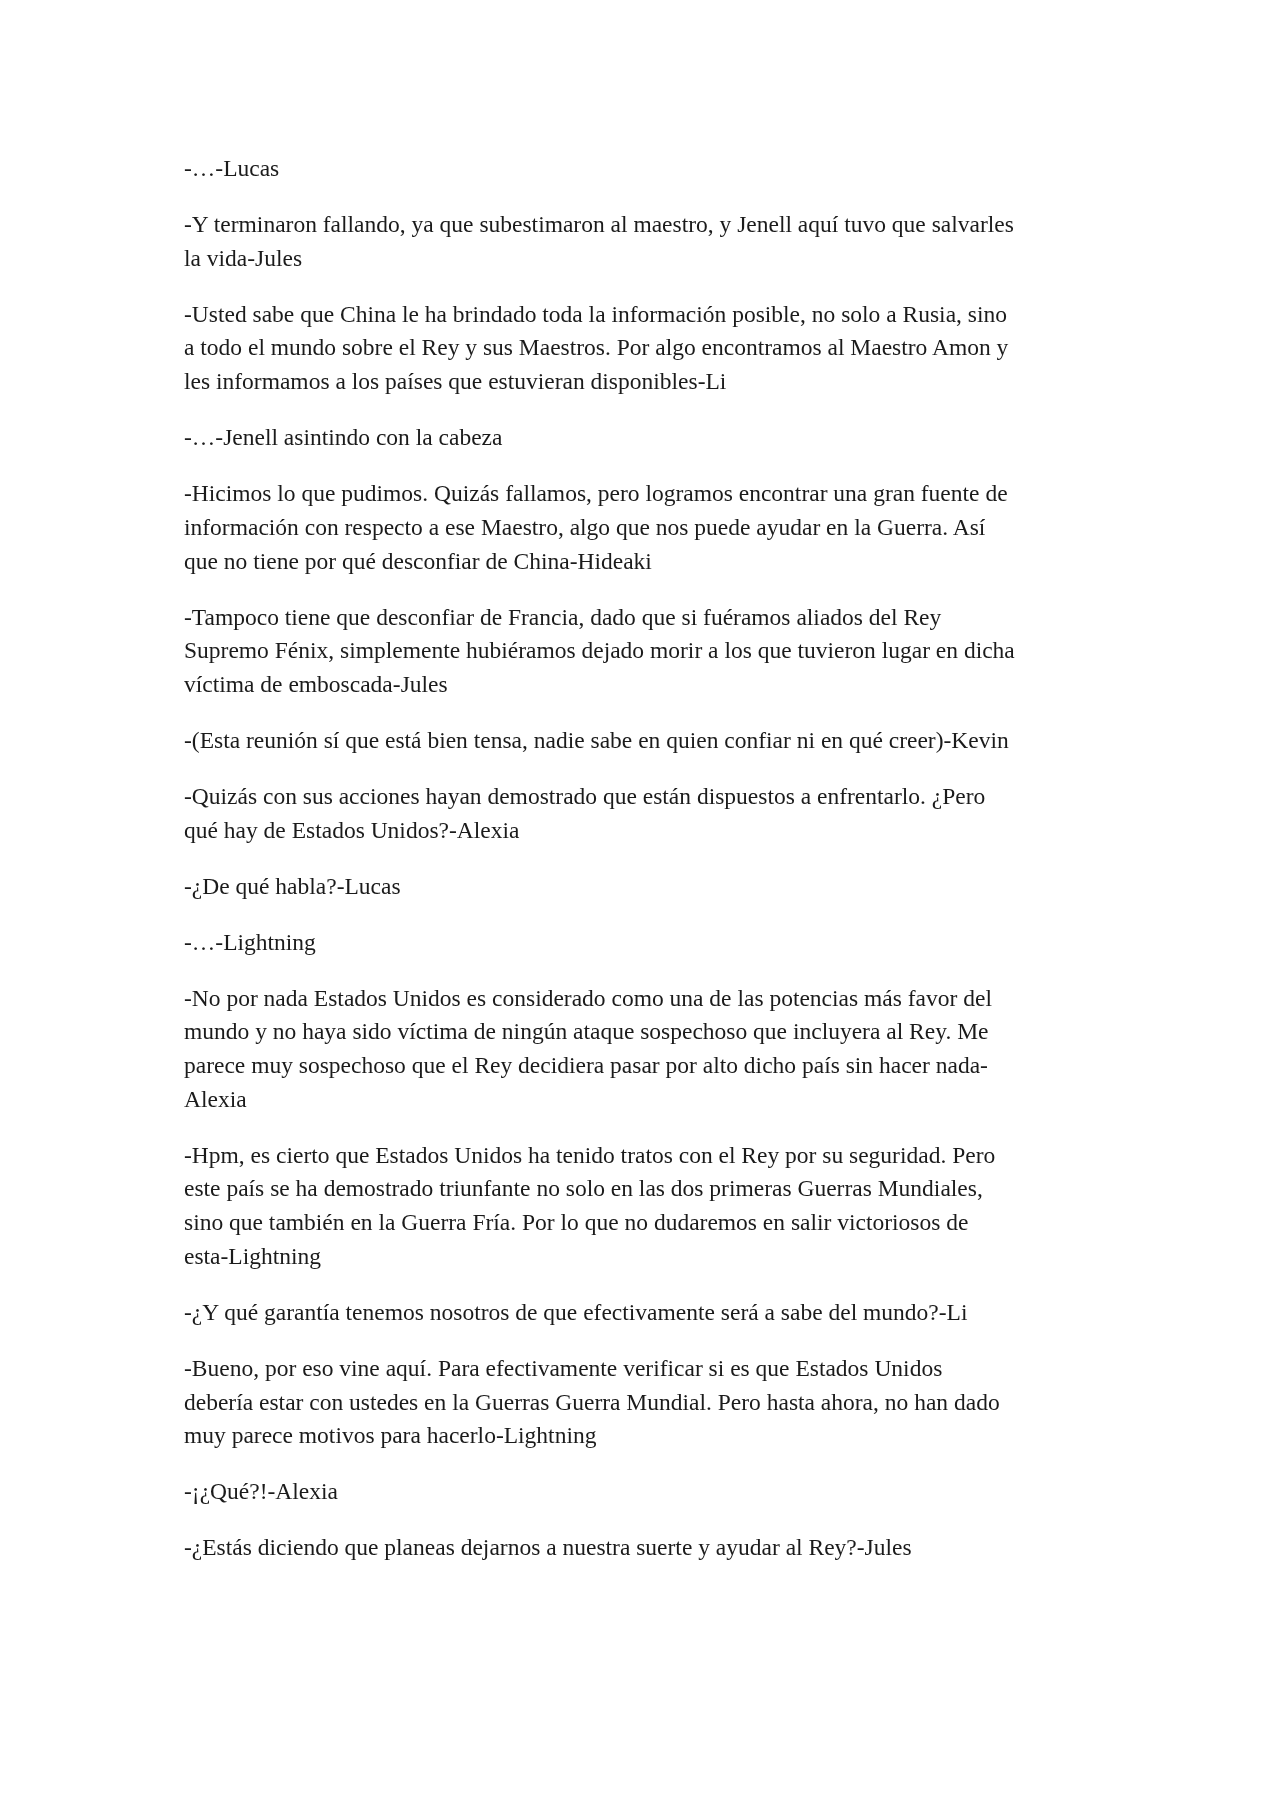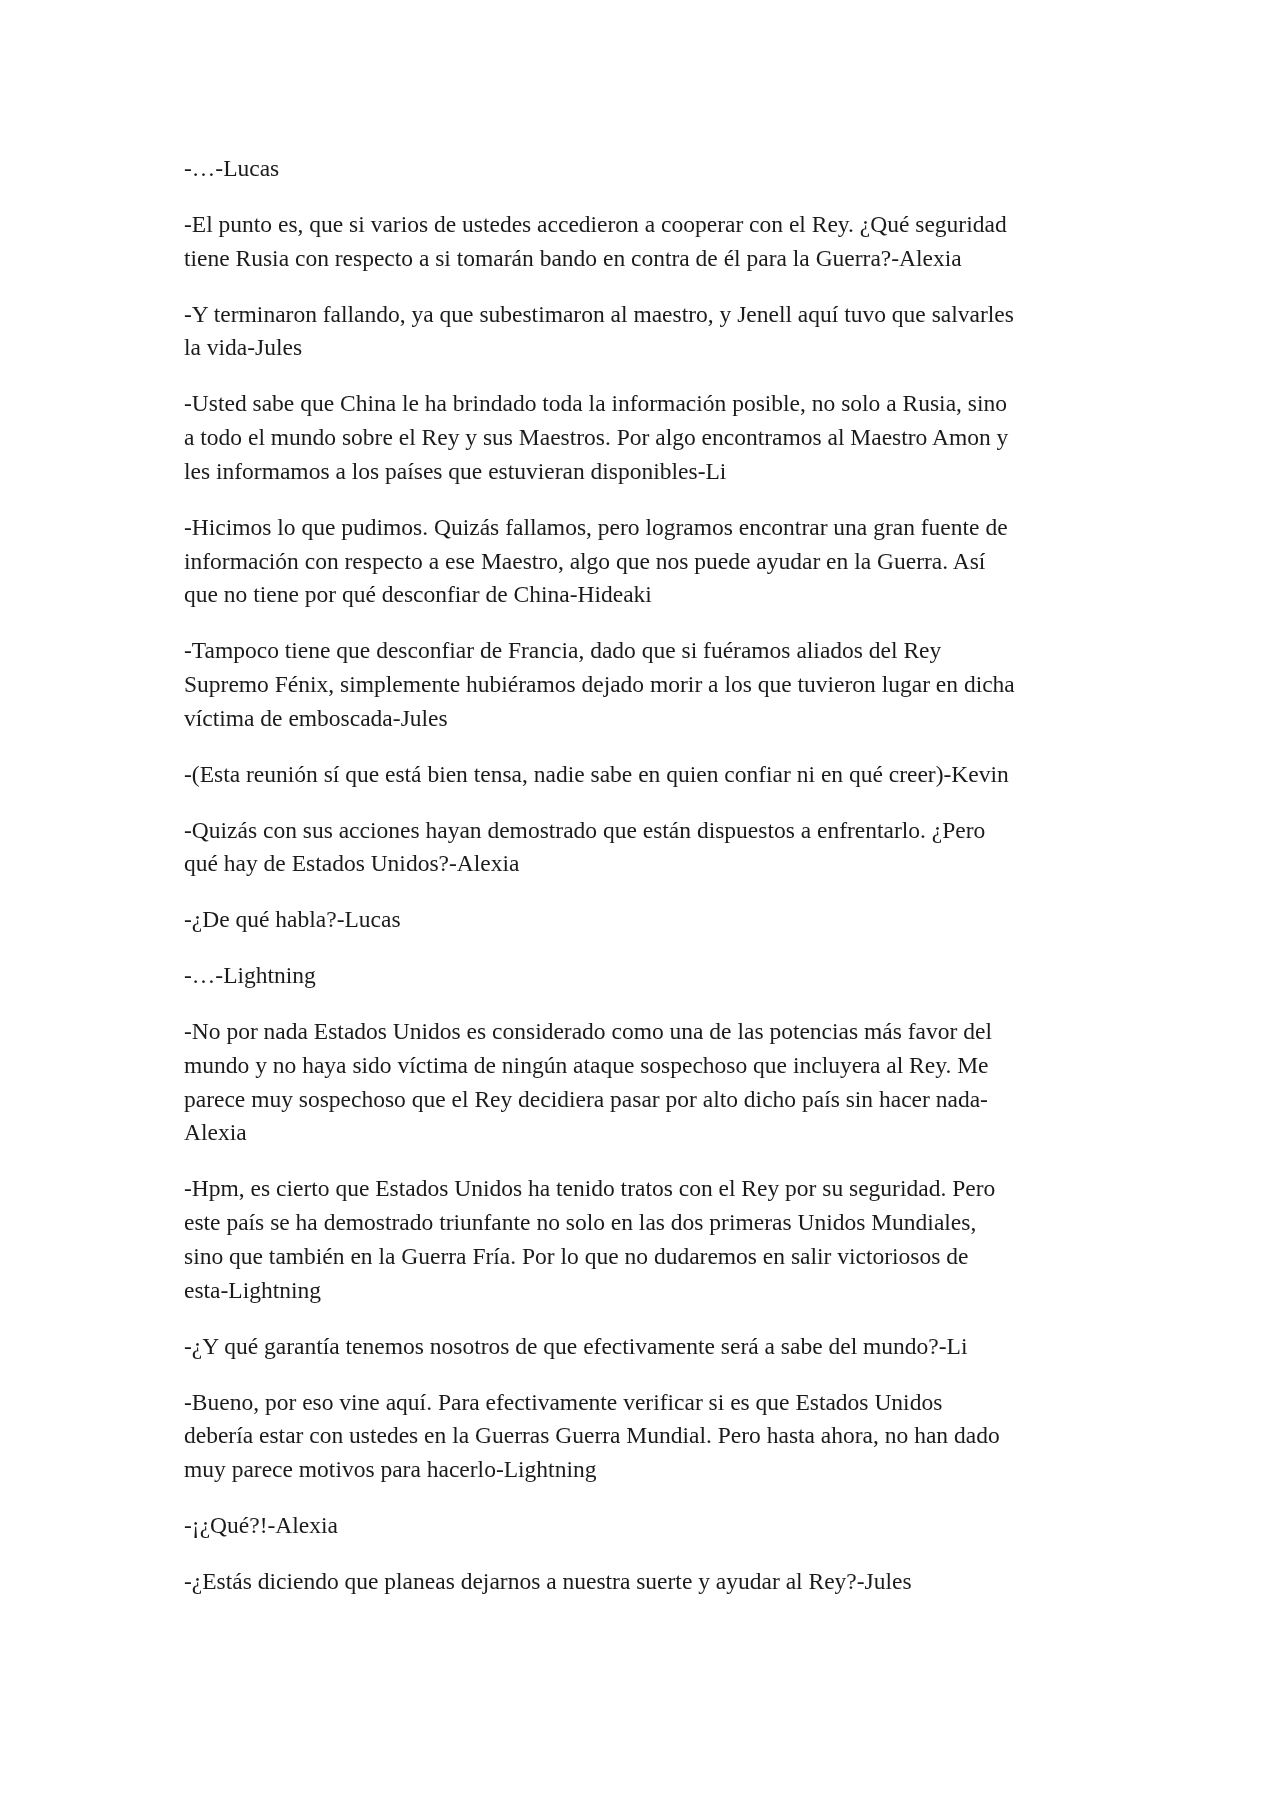--- a/index.html
+++ b/index.html
@@ -43,36 +43,35 @@
 </head>
 <body>
 
 <div class="page">
   <div class="text-body">
 
     <p class="para">
       <span class="line">-…-Lucas</span>
     </p>
 
-    <p class="para">
-      <span class="line">-El punto es, que si varios de ustedes accedieron a cooperar con el Rey. ¿Qué seguridad</span>
-      <span class="line">tiene Rusia con respecto a si tomarán bando en contra de él para la Guerra?-Alexia</span>
-    </p>
 
     <p class="para">
       <span class="line">-Y terminaron fallando, ya que subestimaron al maestro, y Jenell aquí tuvo que salvarles</span>
       <span class="line">la vida-Jules</span>
     </p>
 
     <p class="para">
       <span class="line">-Usted sabe que China le ha brindado toda la información posible, no solo a Rusia, sino</span>
       <span class="line">a todo el mundo sobre el Rey y sus Maestros. Por algo encontramos al Maestro Amon y</span>
       <span class="line">les informamos a los países que estuvieran disponibles-Li</span>
     </p>
 
+    <p class="para">
+      <span class="line">-…-Jenell asintindo con la cabeza</span>
+    </p>
 
     <p class="para">
       <span class="line">-Hicimos lo que pudimos. Quizás fallamos, pero logramos encontrar una gran fuente de</span>
       <span class="line">información con respecto a ese Maestro, algo que nos puede ayudar en la Guerra. Así</span>
       <span class="line">que no tiene por qué desconfiar de China-Hideaki</span>
     </p>
 
     <p class="para">
       <span class="line">-Tampoco tiene que desconfiar de Francia, dado que si fuéramos aliados del Rey</span>
       <span class="line">Supremo Fénix, simplemente hubiéramos dejado morir a los que tuvieron lugar en dicha</span>
@@ -98,21 +97,21 @@
 
     <p class="para">
       <span class="line">-No por nada Estados Unidos es considerado como una de las potencias más favor del</span>
       <span class="line">mundo y no haya sido víctima de ningún ataque sospechoso que incluyera al Rey. Me</span>
       <span class="line">parece muy sospechoso que el Rey decidiera pasar por alto dicho país sin hacer nada-</span>
       <span class="line">Alexia</span>
     </p>
 
     <p class="para">
       <span class="line">-Hpm, es cierto que Estados Unidos ha tenido tratos con el Rey por su seguridad. Pero</span>
-      <span class="line">este país se ha demostrado triunfante no solo en las dos primeras Unidos Mundiales,</span>
+      <span class="line">este país se ha demostrado triunfante no solo en las dos primeras Guerras Mundiales,</span>
       <span class="line">sino que también en la Guerra Fría. Por lo que no dudaremos en salir victoriosos de</span>
       <span class="line">esta-Lightning</span>
     </p>
 
     <p class="para">
       <span class="line">-¿Y qué garantía tenemos nosotros de que efectivamente será a sabe del mundo?-Li</span>
     </p>
 
     <p class="para">
       <span class="line">-Bueno, por eso vine aquí. Para efectivamente verificar si es que Estados Unidos</span>

